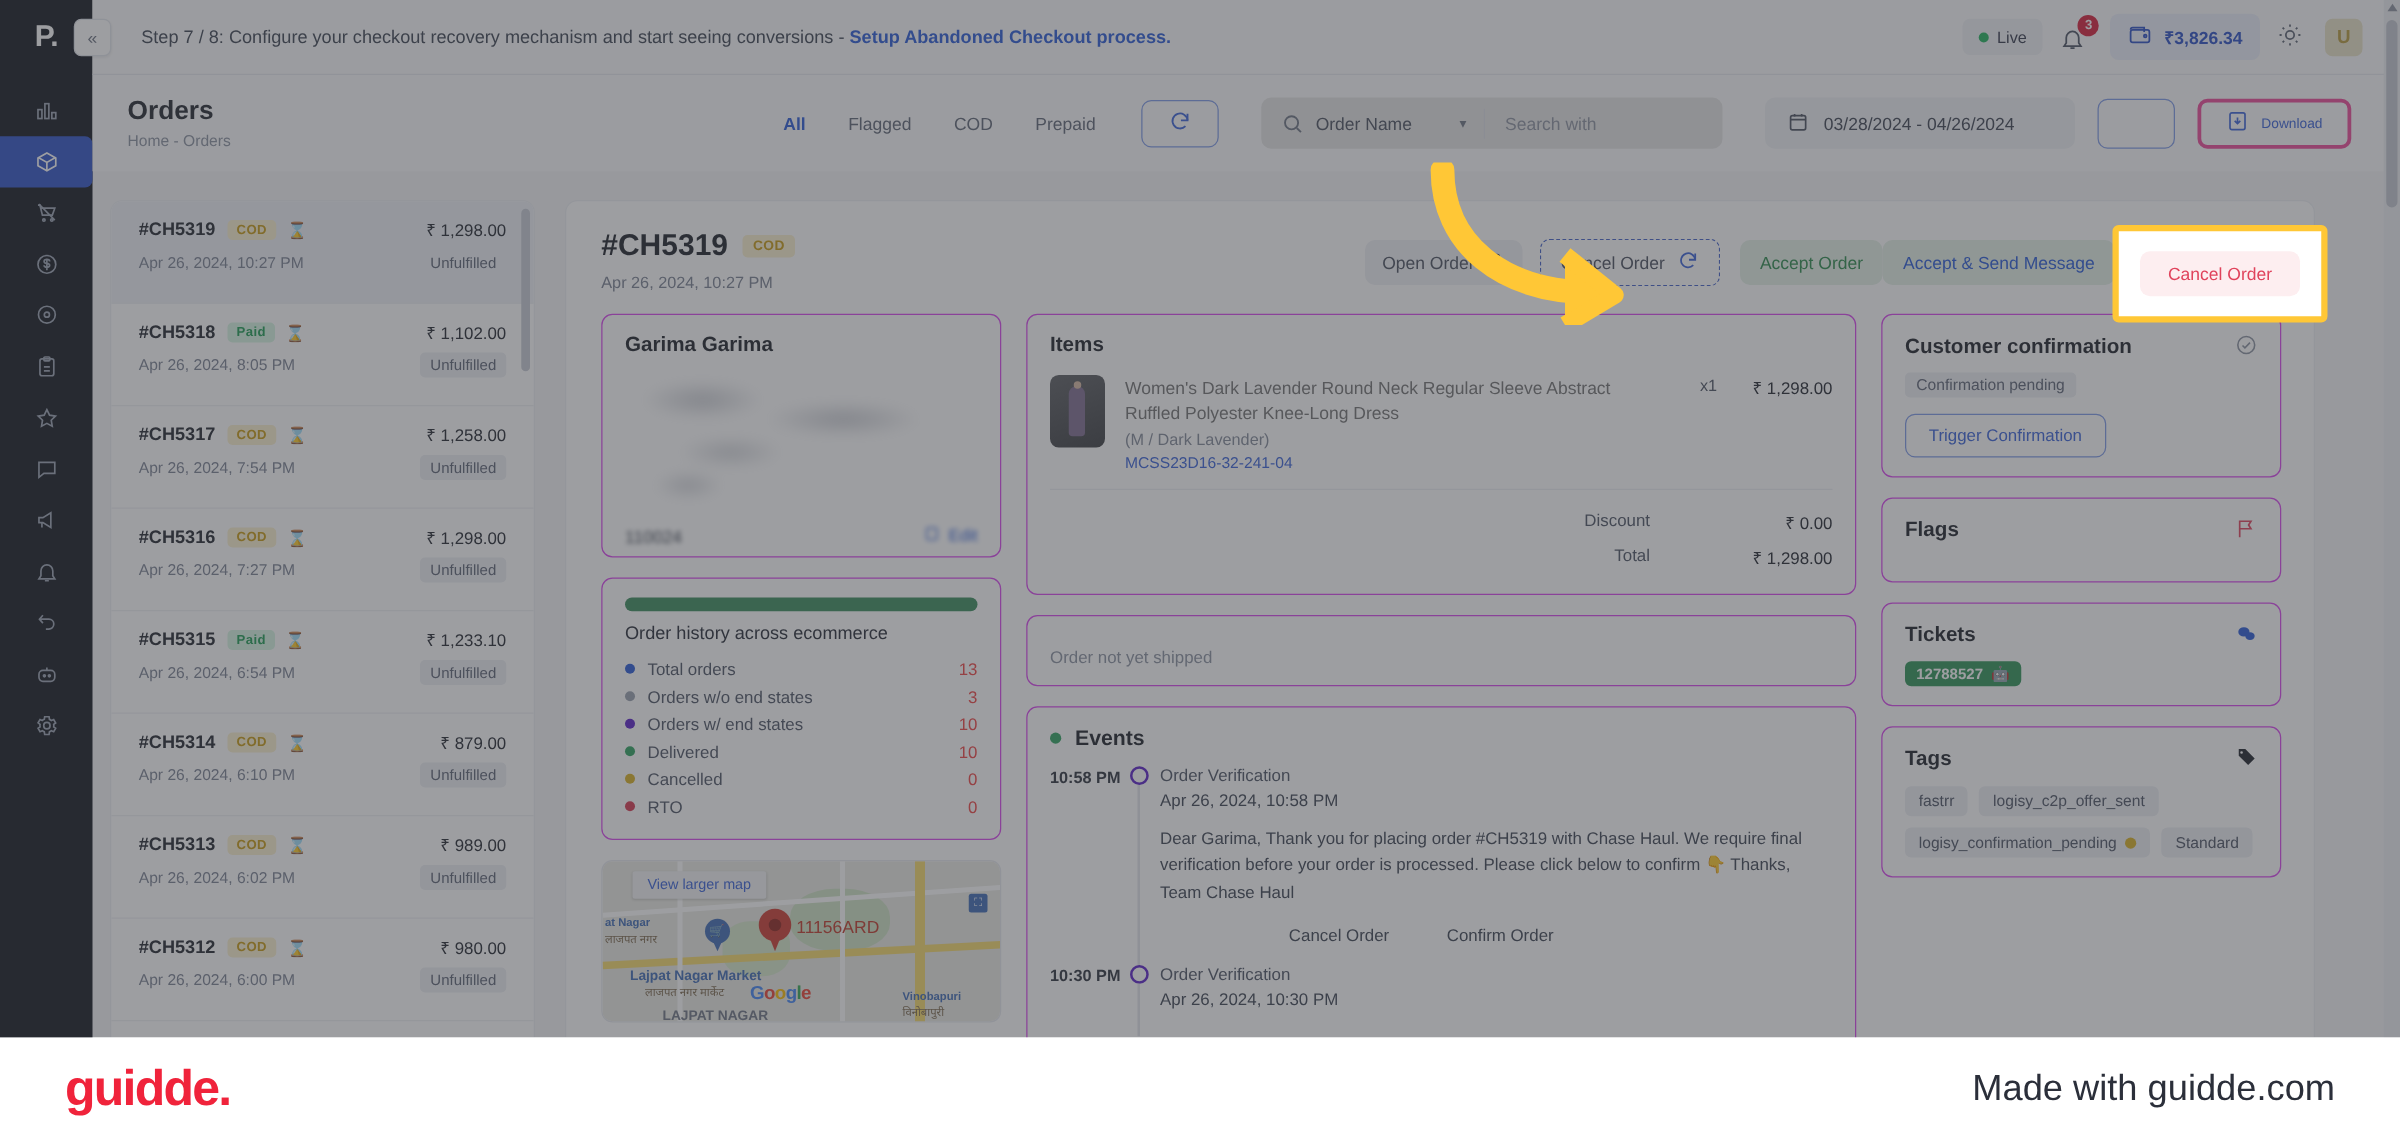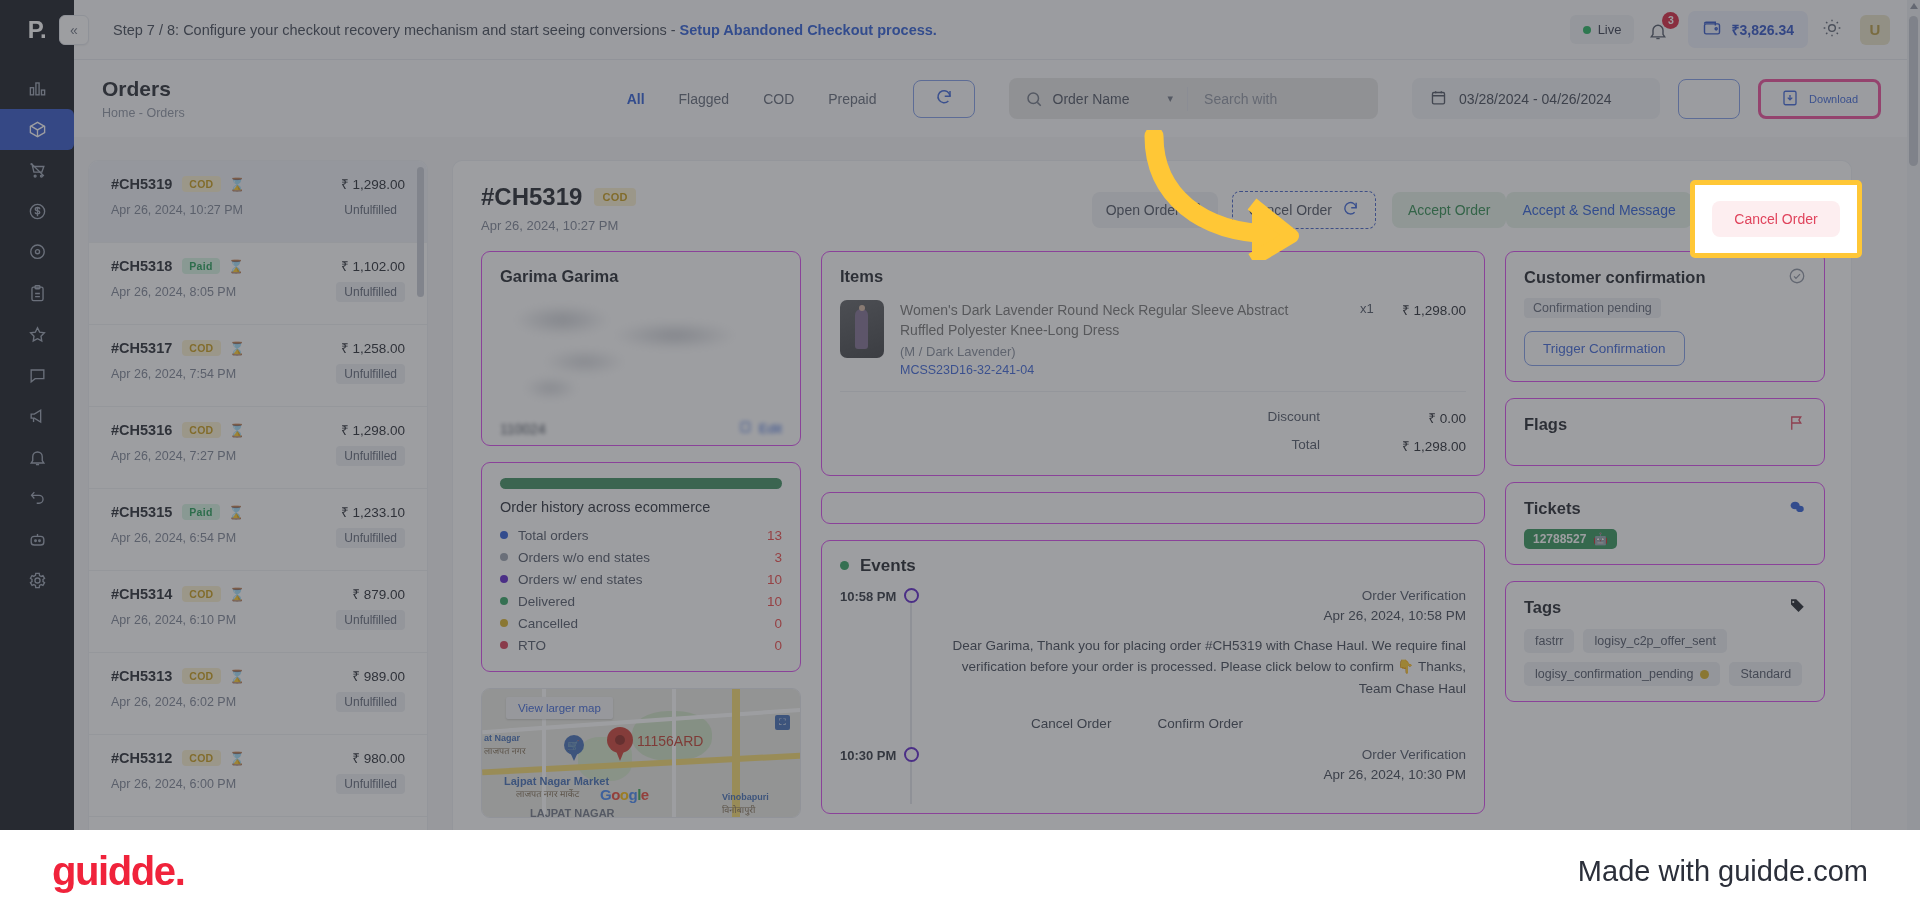--- a/index.html
+++ b/index.html
@@ -343,21 +343,21 @@
   .ev-head .d { width:9px;height:9px;border-radius:50%;background:#2fa360; }
   .ev-title { font-size:17px;font-weight:600;color:#1d2129; }
   .ev-item { display:flex;gap:0;position:relative; }
   .ev-time { width:62px;flex:0 0 62px;font-size:13px;font-weight:700;color:#2d323d;padding-top:1px; }
   .ev-rail { width:26px;flex:0 0 26px;position:relative; }
   .ev-rail .ring {
     position:absolute;left:2px;top:0;width:15px;height:15px;border-radius:50%;
     border:2.5px solid #5b21c9;background:#fff;
   }
   .ev-rail .line { position:absolute;left:8px;top:15px;bottom:-6px;width:1.5px;background:#e2e4ea; }
-  .ev-body { flex:1 1 auto;padding-bottom:16px;text-align:right; }
+  .ev-body { flex:1 1 auto;padding-bottom:16px; }
   .ev-name { font-size:13.5px;color:#4d5464; }
   .ev-date { font-size:13.5px;color:#3d4452;margin-top:5px; }
   .ev-msg { font-size:13.5px;color:#3d4452;line-height:1.62;margin-top:12px;max-width:620px; }
   .ev-btns { display:flex;gap:46px;justify-content:center;margin-top:16px;padding-right:120px; }
   .ev-btn { font-size:13.5px;color:#3d4452; }
 
   
   .r-head { display:flex;align-items:center; }
   .r-title { font-size:16.5px;font-weight:600;color:#1d2129; }
   .r-ico { margin-left:auto; }
@@ -891,20 +891,21 @@
                 <span class="val">₹ 0.00</span>
               </div>
               <div class="tot-row">
                 <span class="lbl">Total</span>
                 <span class="val">₹ 1,298.00</span>
               </div>
             </div>
           </div>
 
           <div class="card card-pad">
+            <div class="ship-sub">Order not yet shipped</div>
           </div>
 
           <div class="card card-pad">
             <div class="ev-head">
               <span class="d"></span>
               <span class="ev-title">Events</span>
             </div>
 
             <div class="ev-item">
               <div class="ev-time">10:58 PM</div>

